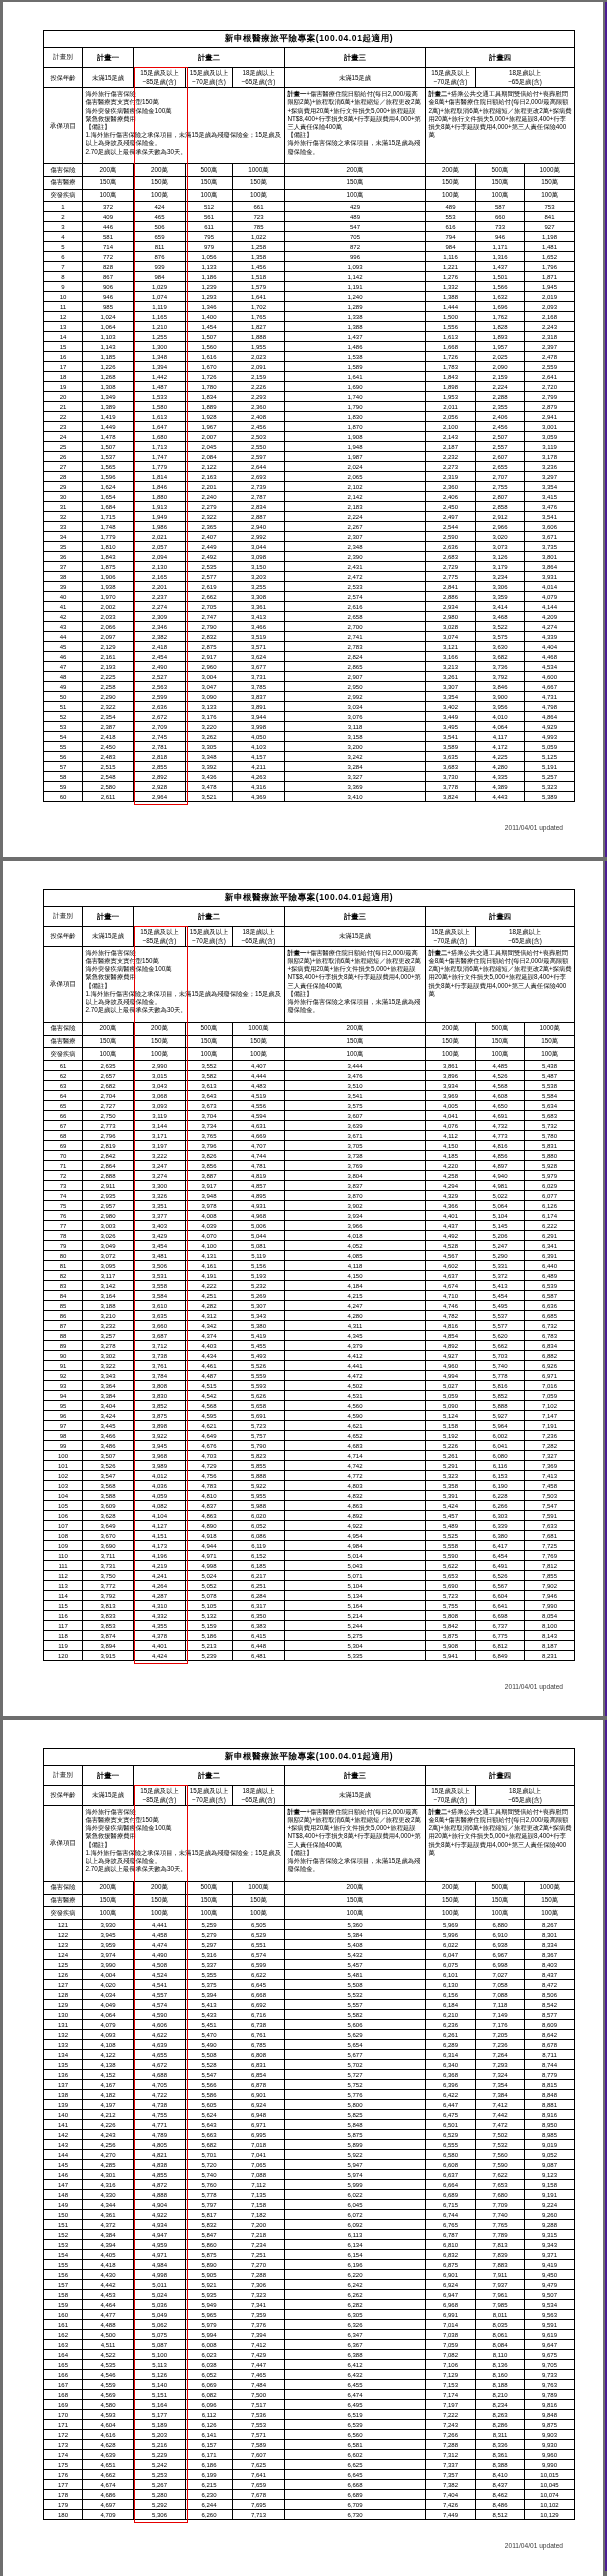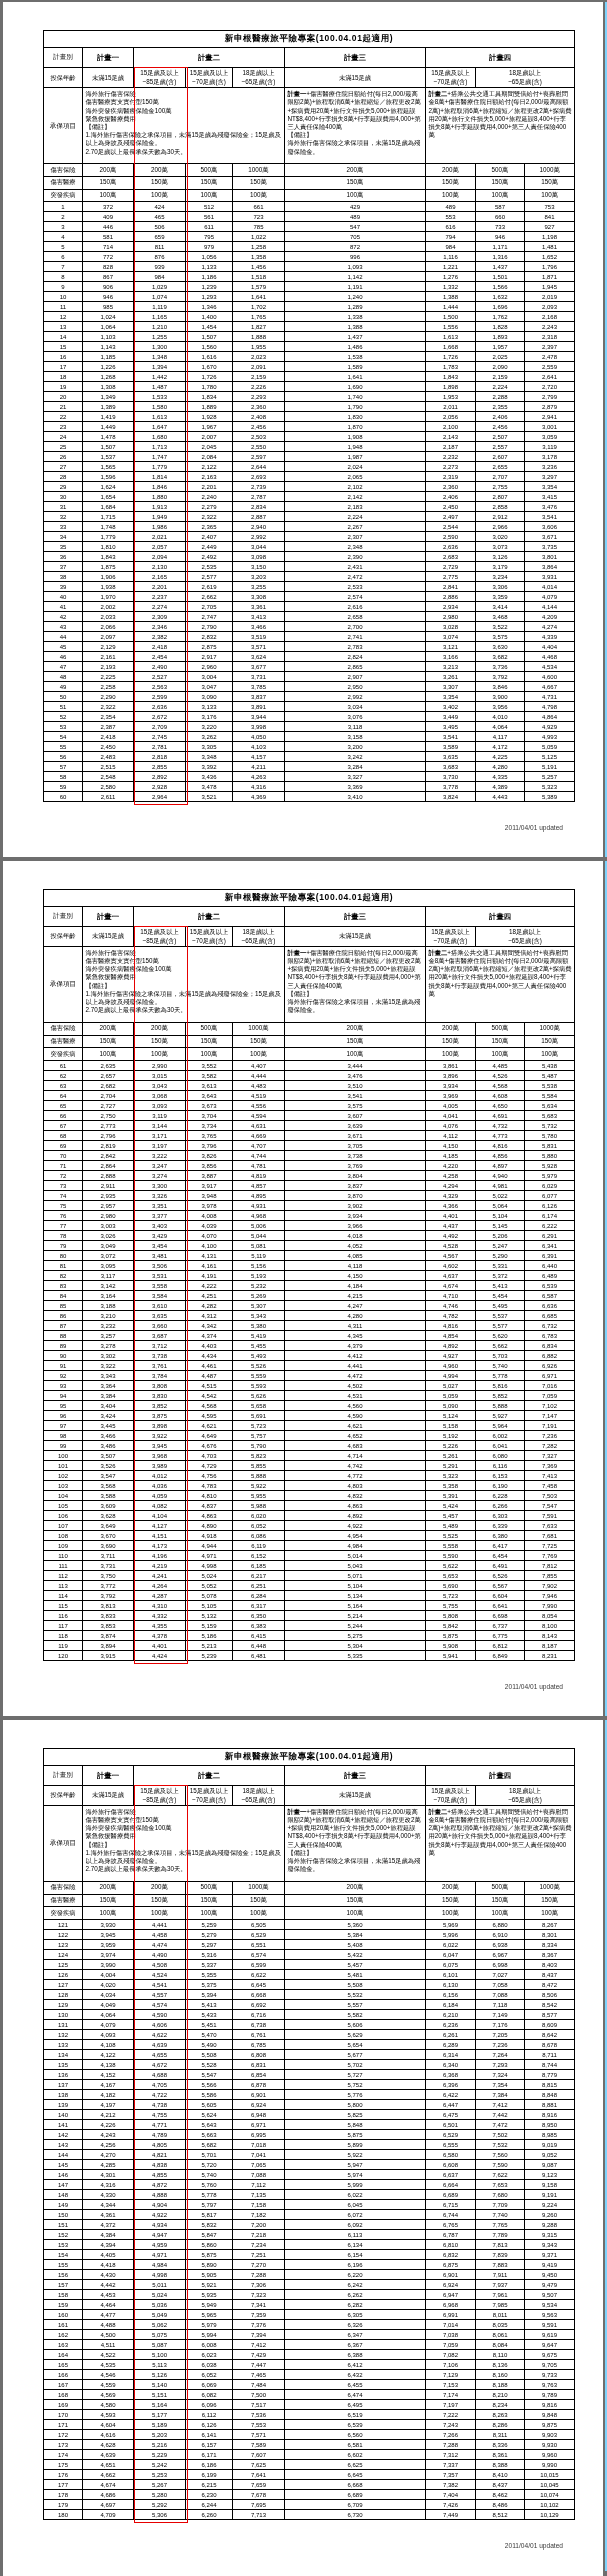--- a/index.html
+++ b/index.html
@@ -1,16 +1,16 @@
 <!DOCTYPE html>
 <html style="font-size:9.7px"><head>
 <meta charset="utf-8">
 <style>
   html,body{margin:0;padding:0;background:#fff;}
-  #canvas{position:relative;width:607px;height:2576px;background:#7dd3fc;overflow:hidden;
+  #canvas{position:relative;width:607px;height:2576px;background:#4c1d95;overflow:hidden;
           font-family:"Liberation Sans",sans-serif;color:#000;}
   .gray-band{position:absolute;left:0;width:607px;background:#6e6e6e;}
   .gray-left{position:absolute;top:0;left:0;width:3px;height:2576px;background:#6e6e6e;}
   .gray-right{position:absolute;top:0;left:603px;width:1.8px;height:2576px;background:#6e6e6e;}
   .page{position:absolute;left:3px;width:600px;background:#fff;}
   .rate-table{position:absolute;left:40px;top:28px;border-collapse:collapse;table-layout:fixed;
               width:530px;border:1.2px solid #000;}
   .rate-table td{border:0.6px solid #000;padding:0 1.2px;text-align:center;vertical-align:middle;
                  overflow:hidden;}
   .br2{border-right-width:1.2px !important;}

